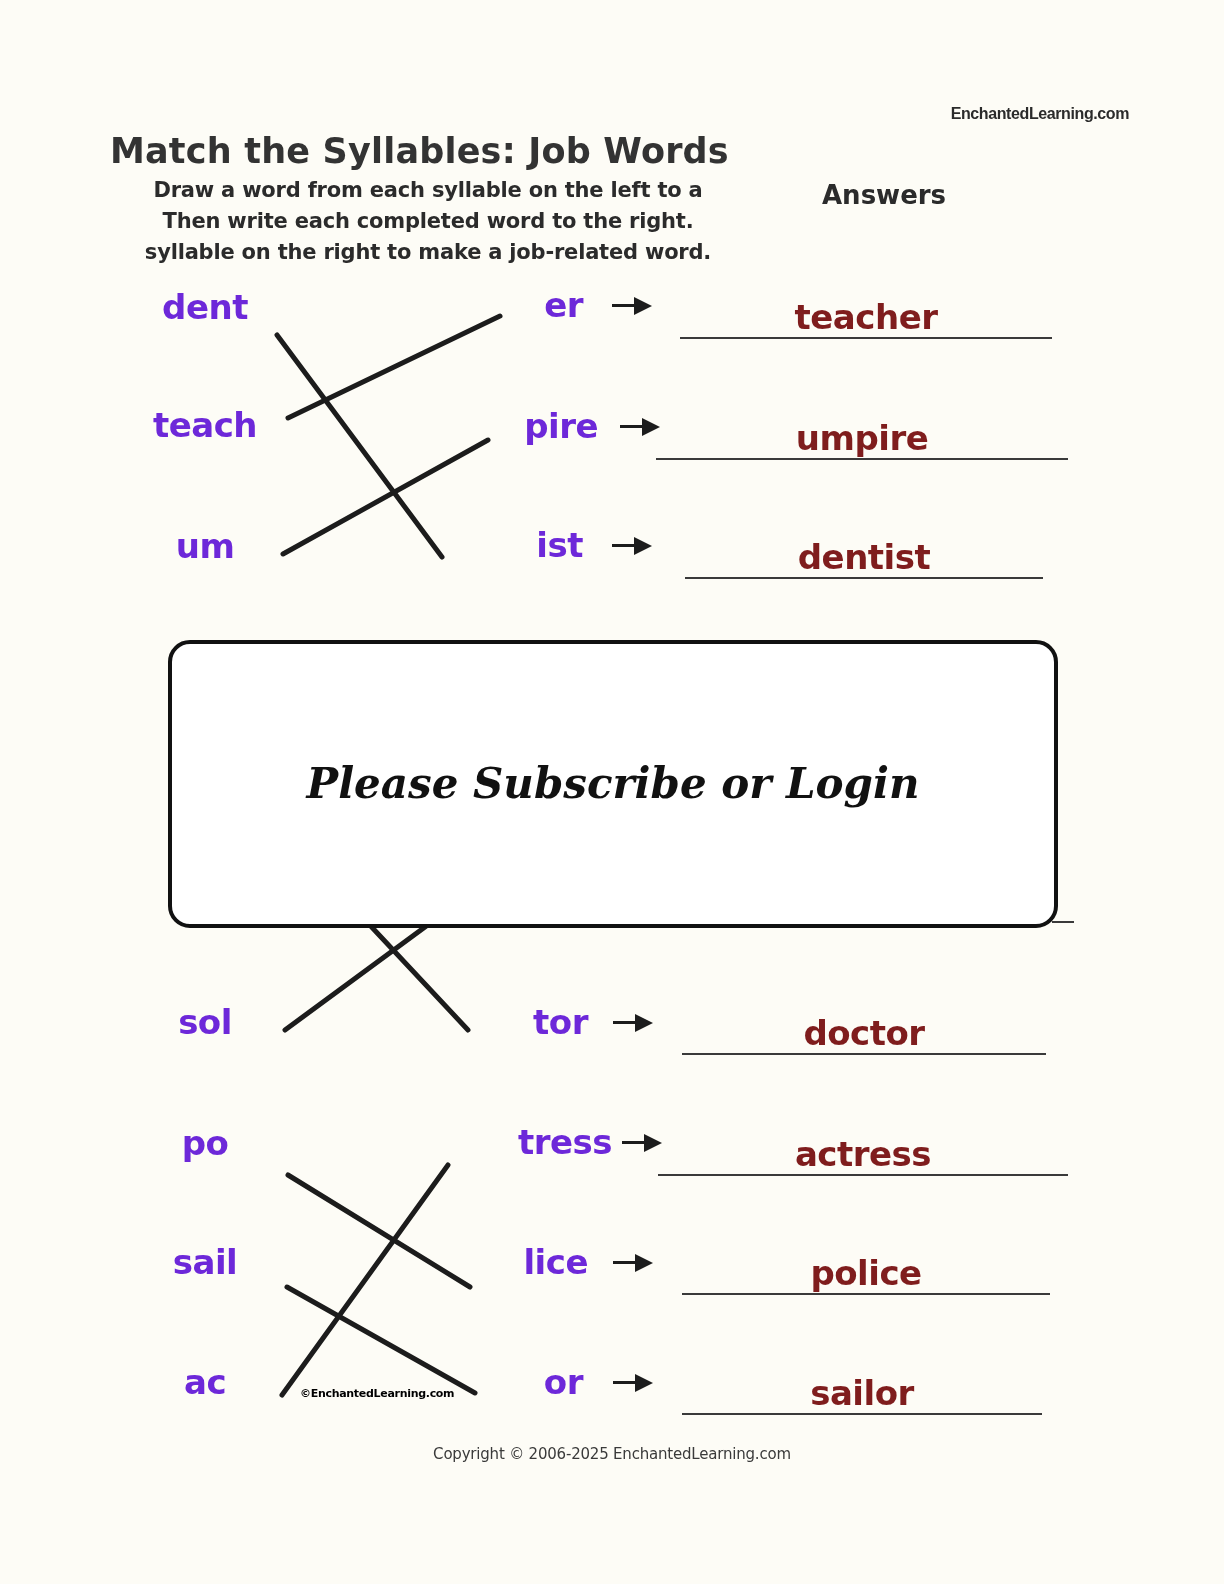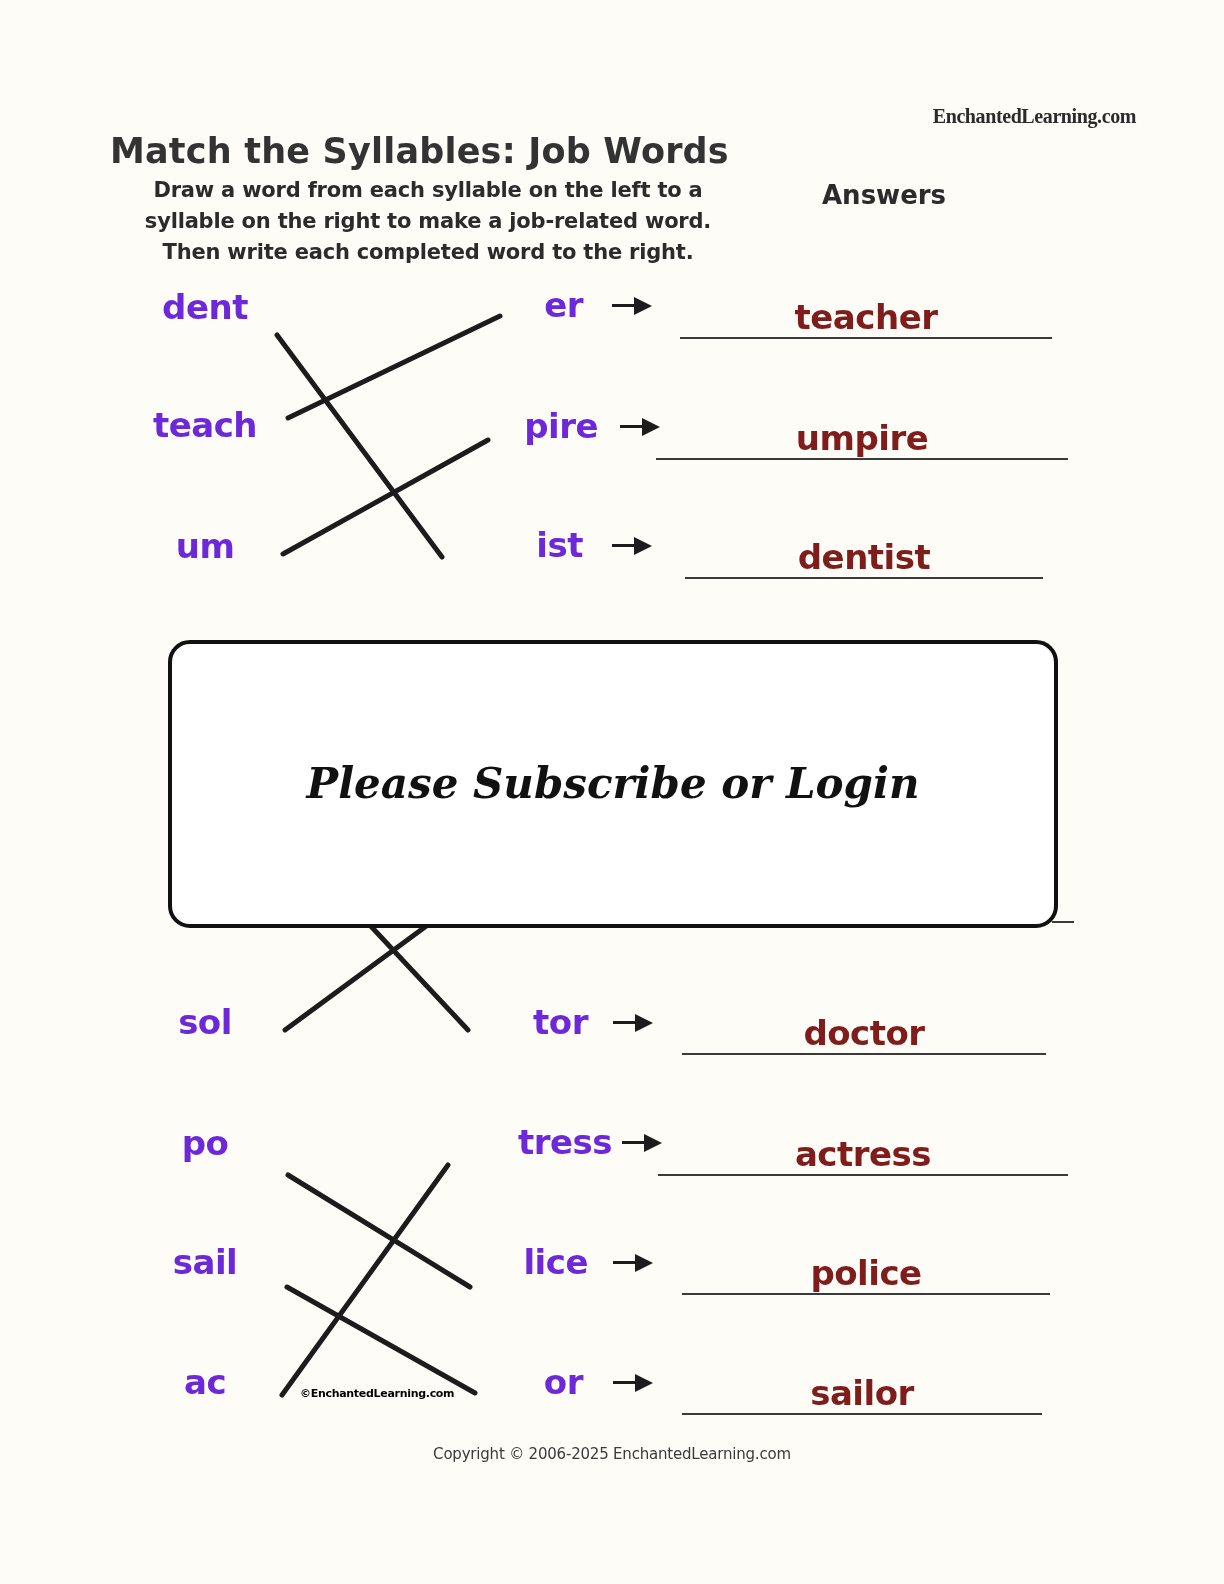--- a/index.html
+++ b/index.html
@@ -16,23 +16,23 @@
     width: 1224px;
     height: 1584px;
     background: #fdfcf6;
     overflow: hidden;
   }
 
   
   #site-logo {
     position: absolute;
     top: 105px;
-    right: 88px;
-    font-family: Liberation Serif, serif;
-    font-size: 20px;
+    right: 95px;
+    font-family: Liberation Sans, sans-serif;
+    font-size: 16px;
     font-weight: bold;
     color: #2b2b2b;
     letter-spacing: -0.4px;
     white-space: nowrap;
   }
   #page-title {
     position: absolute;
     left: 110px;
     top: 108px;
     font-family: "DejaVu Sans", sans-serif;
@@ -205,22 +205,22 @@
 </head>
 <body>
 
 <div id="page">
 
   <div id="site-logo">EnchantedLearning.com</div>
   <h1 id="page-title">Match the Syllables: Job Words</h1>
 
   <div id="instructions">
     <div>Draw a word from each syllable on the left to a</div>
+    <div>Then write each completed word to the right.</div>
     <div>syllable on the right to make a job-related word.</div>
-    <div>Then write each completed word to the right.</div>
   </div>
 
   <div id="answers-header">Answers</div>
 
   <svg id="connectors" viewBox="0 0 1224 1584" width="1224" height="1584" xmlns="http://www.w3.org/2000/svg">
     <g id="connector-group" stroke="#1c1c1c" stroke-width="5" stroke-linecap="round" fill="none">
         <line x1="277" y1="335" x2="442" y2="557"></line>
         <line x1="288" y1="418" x2="500" y2="316"></line>
         <line x1="283" y1="554" x2="488" y2="440"></line>
         <line x1="285" y1="1030" x2="478" y2="888"></line>

